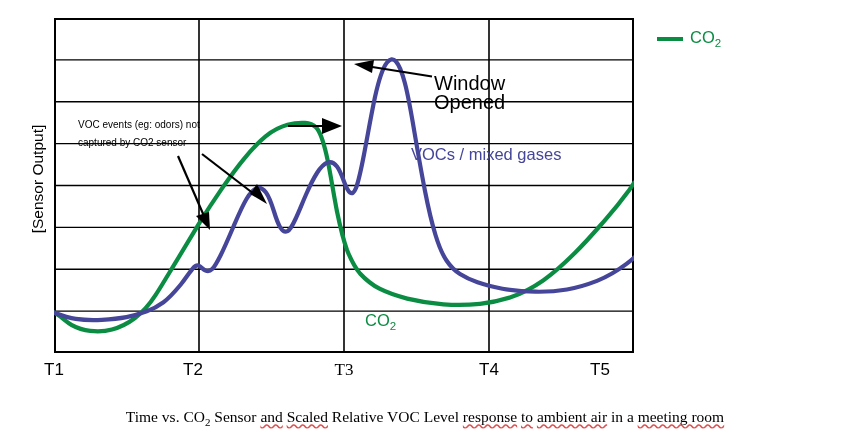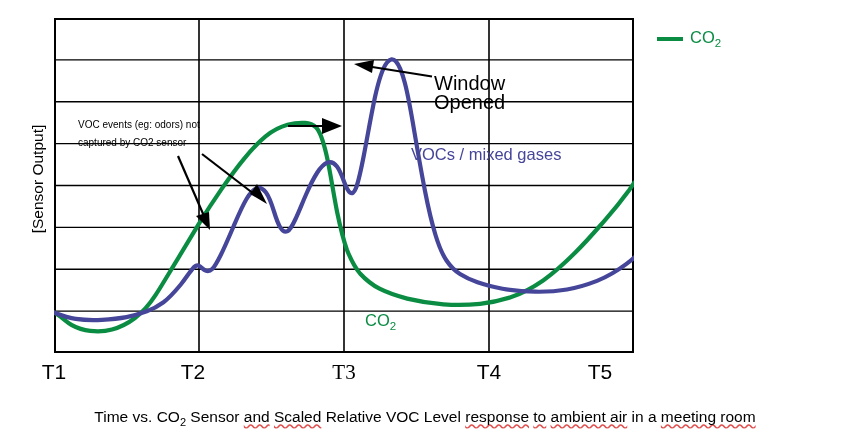--- a/index.html
+++ b/index.html
@@ -48,21 +48,21 @@
 
   .chart-svg {
     position: absolute;
     left: 0; top: 0;
   }
 
   
   .xtick {
     position: absolute;
     top: 360px;
-    font-size: 21px;
+    font-size: 17px;
     color: #000;
     text-align: center;
     width: 40px;
   }
 
   
   .series-label-voc {
     position: absolute;
     left: 366px;
     top: 157px;
@@ -129,20 +129,21 @@
   
   .caption {
     position: absolute;
     left: 0;
     top: 408px;
     width: 850px;
     text-align: center;
     font-size: 15.5px;
     color: #000;
     white-space: nowrap;
+    font-family: Liberation Serif, serif;
   }
   .caption sub { font-size: 11px; }
   .sp { text-decoration: underline; text-decoration-color: #e05050;
         text-decoration-style: wavy; text-decoration-skip-ink: none; }
 </style>
 </head>
 <body>
 
 <div id="root">
 

